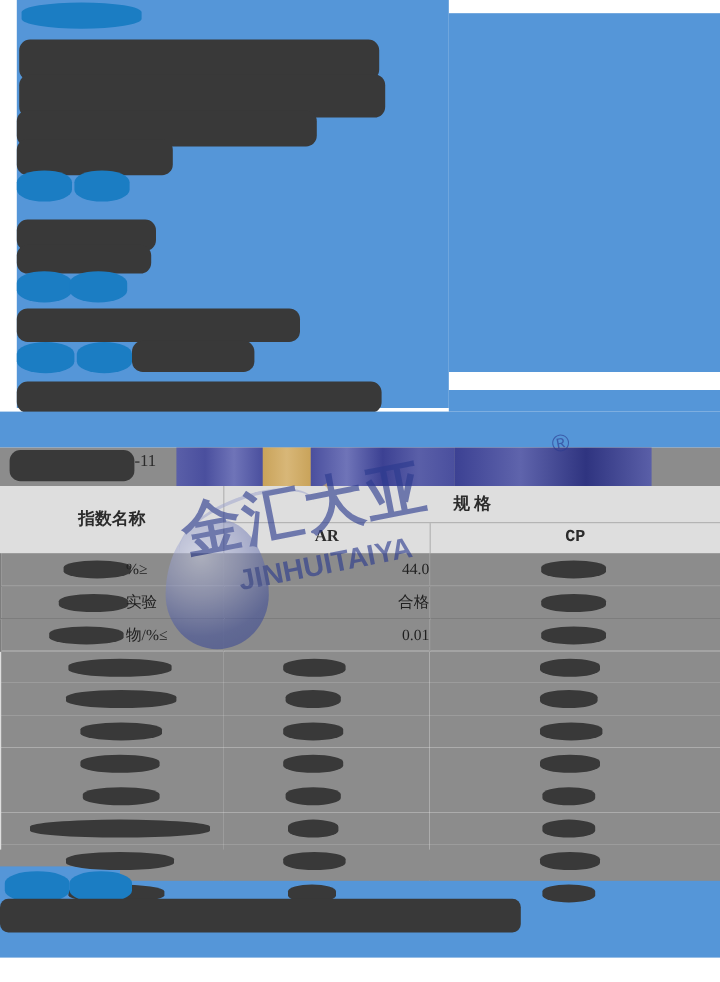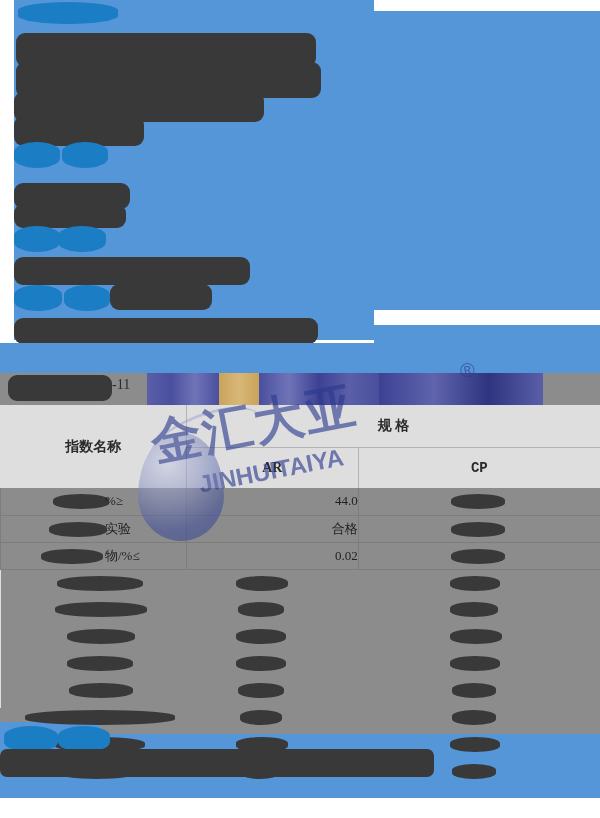--- a/index.html
+++ b/index.html
@@ -43,21 +43,21 @@
     position: absolute; left: 0; top: 80px; width: 600px;
     border-collapse: collapse;
     font-family: "Liberation Serif", serif;
     background: #dedede;
   }
   #spec-table .hdr-cell {
     background: #dedede;
     color: #2b2b2b;
     font-size: 14px;
     border: none;
-    padding: 12px;
+    padding: 0;
   }
   #spec-table .vline { border-left: 1px solid #b4b4b4; }
   #spec-table .hline { border-bottom: 1px solid #b4b4b4; }
   #spec-table .rowcell {
     background: #8c8c8c;
     height: 27px;
     padding: 0;
     position: relative;
     border: none;
   }
@@ -218,21 +218,21 @@
           <span class="cellredact" style="left:92px; width:54px;"></span>
         </td>
       </tr>
 
       <tr>
         <td class="rowcell gridcell">
           <span class="cellredact" style="left:40px; width:62px;"></span>
           <span class="cell-txt left">物/%≤</span>
         </td>
         <td class="rowcell gridcell">
-          <span class="cell-txt">0.02</span>
+          <span class="cell-txt">0.01</span>
         </td>
         <td class="rowcell gridcell">
           <span class="cellredact" style="left:92px; width:54px;"></span>
         </td>
       </tr>
 
       <tr>
         <td class="rowcell">
           <span class="cellredact" style="left:56px; width:86px;"></span>
           </td>

